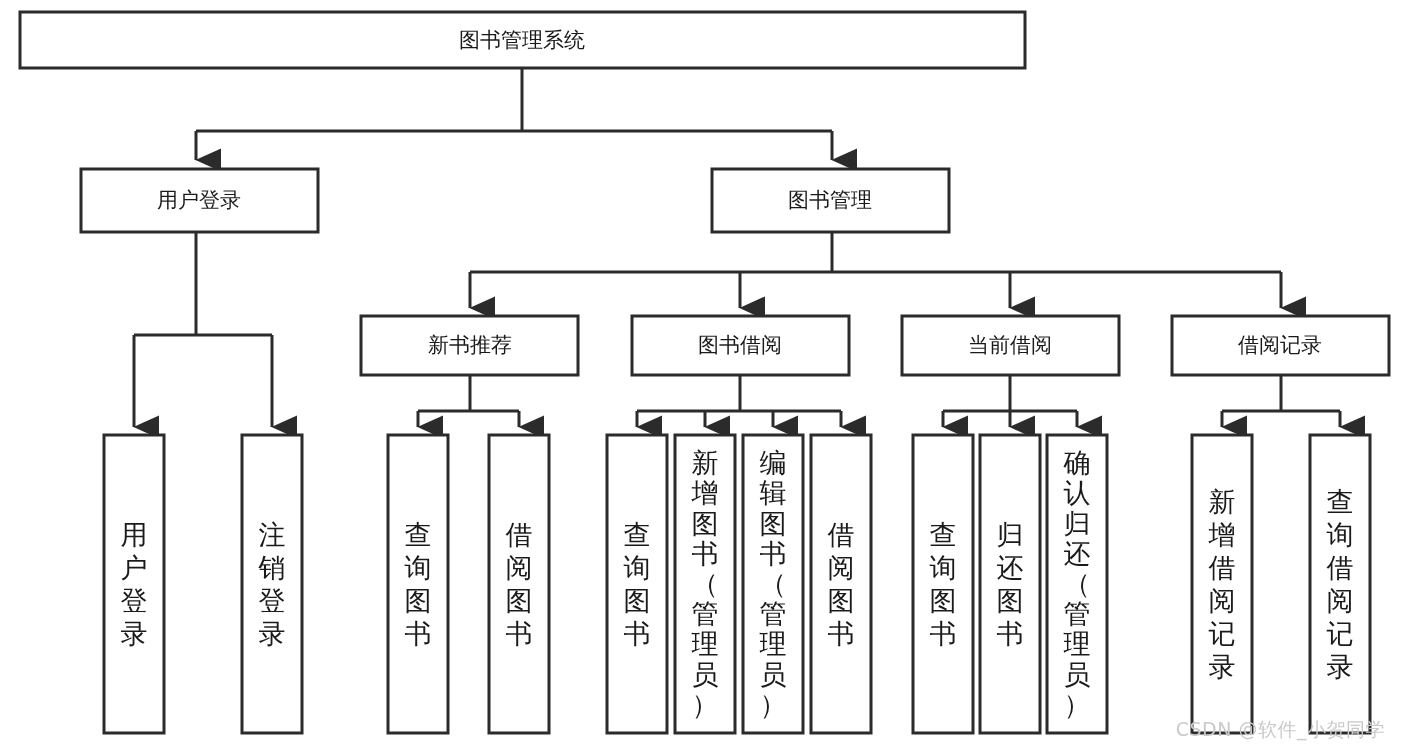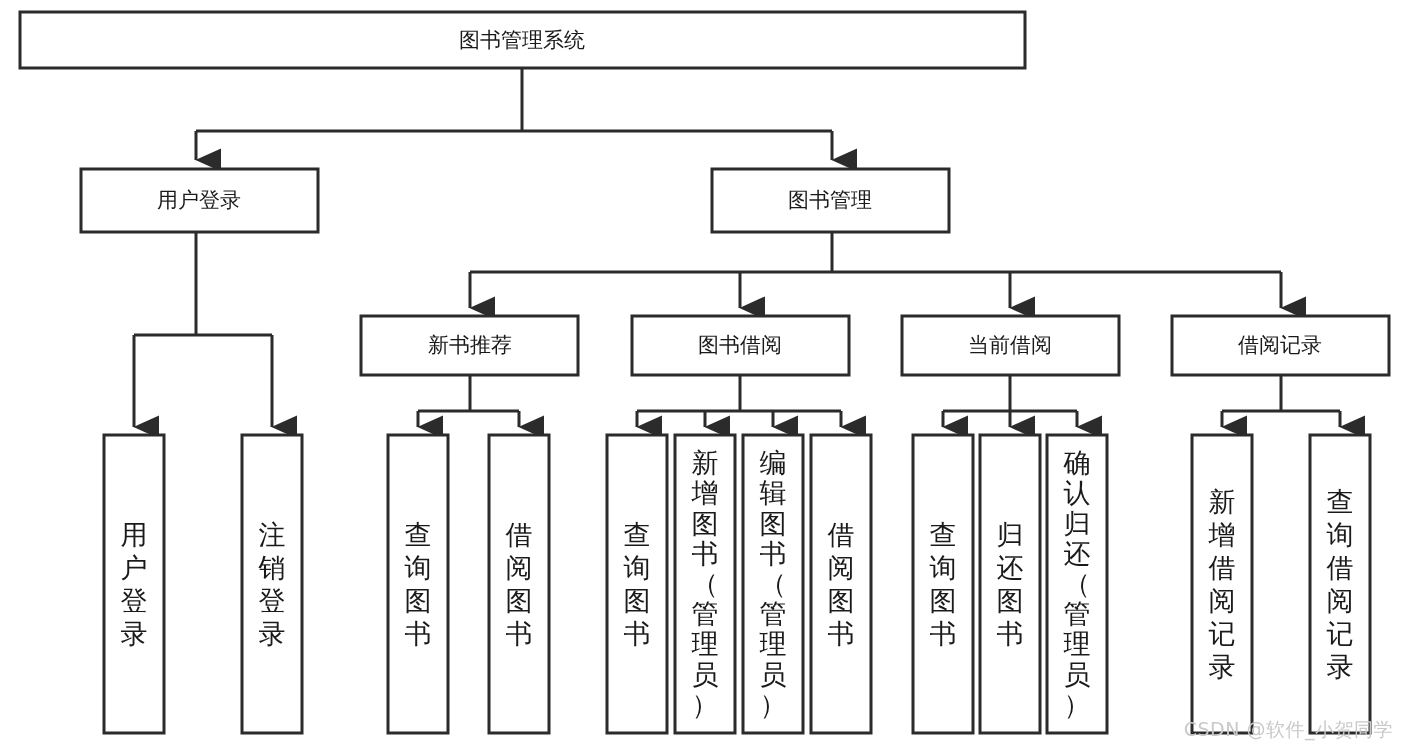--- a/index.html
+++ b/index.html
@@ -45,21 +45,21 @@
     dominant-baseline: middle;
   }
   .leaf-label {
     font-family: "DejaVu Sans", "Liberation Sans", sans-serif;
     fill: #1a1a1a;
     font-size: 27px;
     text-anchor: middle;
   }
   .watermark {
     position: absolute;
-    right: 12px;
+    right: 20px;
     bottom: 4px;
     font-family: "DejaVu Sans", "Liberation Sans", sans-serif;
     font-size: 19px;
     color: #c9c9c9;
     letter-spacing: 0.5px;
     white-space: nowrap;
     pointer-events: none;
   }
 </style>
 </head>

